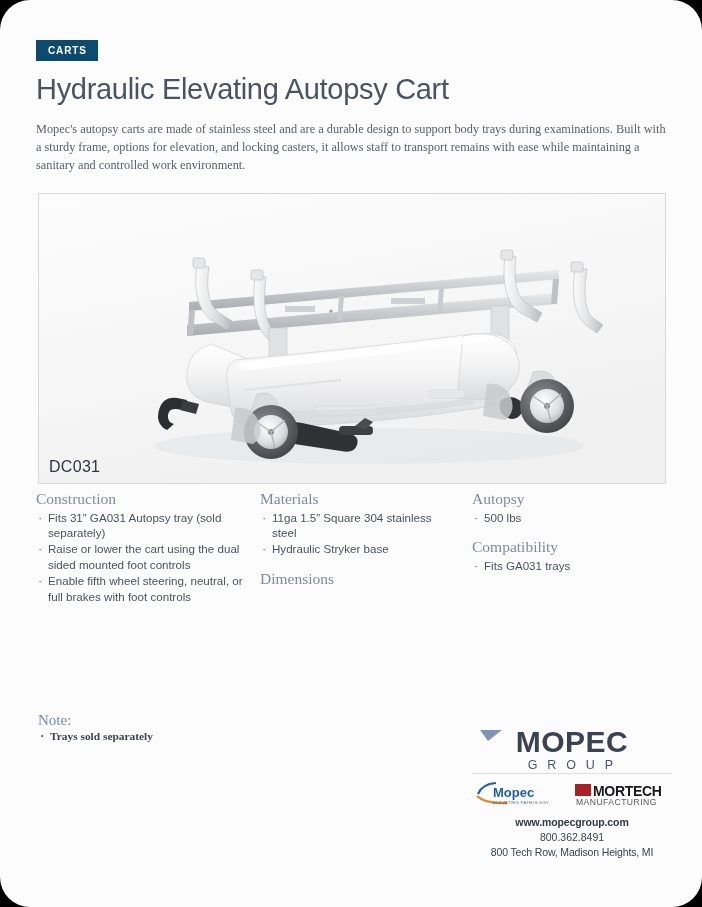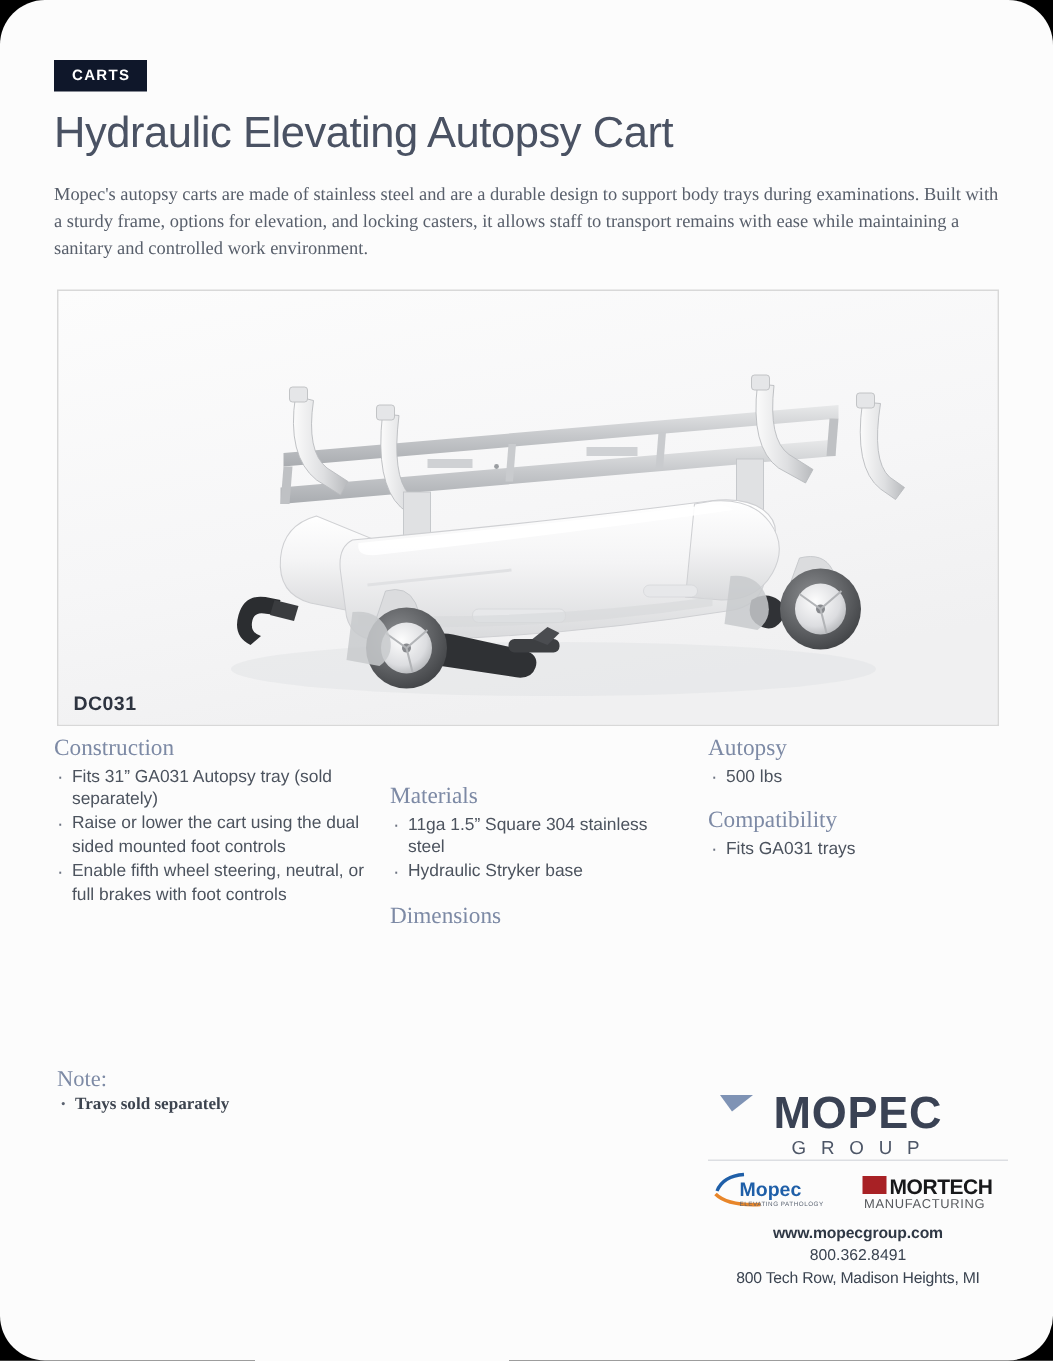--- a/index.html
+++ b/index.html
@@ -20,21 +20,21 @@
     background: #fcfcfc;
     border-radius: 30px;
     overflow: hidden;
   }
 
   
   .category-badge {
     display: inline-block;
     margin: 40px 0 0 36px;
     padding: 5px 11px 5px 12px;
-    background: #0f172a;
+    background: #0c4a6e;
     color: #ffffff;
     font-size: 10px;
     font-weight: bold;
     letter-spacing: 0.9px;
   }
 
   .page-title {
     margin: 12px 0 0 36px;
     font-size: 29px;
     font-weight: normal;
@@ -59,42 +59,42 @@
     border: 1px solid #d8d8d8;
     overflow: hidden;
   }
 
   .product-svg { position: absolute; left: 0; top: 0; }
 
   .product-code {
     position: absolute;
     left: 10px;
     bottom: 7px;
-    font-size: 13px;
-    font-weight: bold;
+    font-size: 16px;
+    font-weight: normal;
     color: #2e3440;
     letter-spacing: 0.3px;
   }
 
   
   .spec-title {
     margin: 13px 0 0 36px;
     font-size: 11px;
     font-weight: bold;
     color: #3f4756;
     letter-spacing: 0.6px;
   }
 
   .spec-columns {
     display: flex;
     margin: 6px 30px 0 36px;
   }
   .spec-col { padding-right: 14px; }
   .spec-col.c1 { width: 224px; }
-  .spec-col.c2 { width: 212px; margin-top: 32px; }
+  .spec-col.c2 { width: 212px; }
   .spec-col.c3 { width: 200px; }
 
   .spec-heading {
     font-family: "Liberation Serif", serif;
     font-size: 15.5px;
     color: #7d8aa5;
     margin-bottom: 2px;
   }
   .spec-group + .spec-group { margin-top: 13px; }
 

